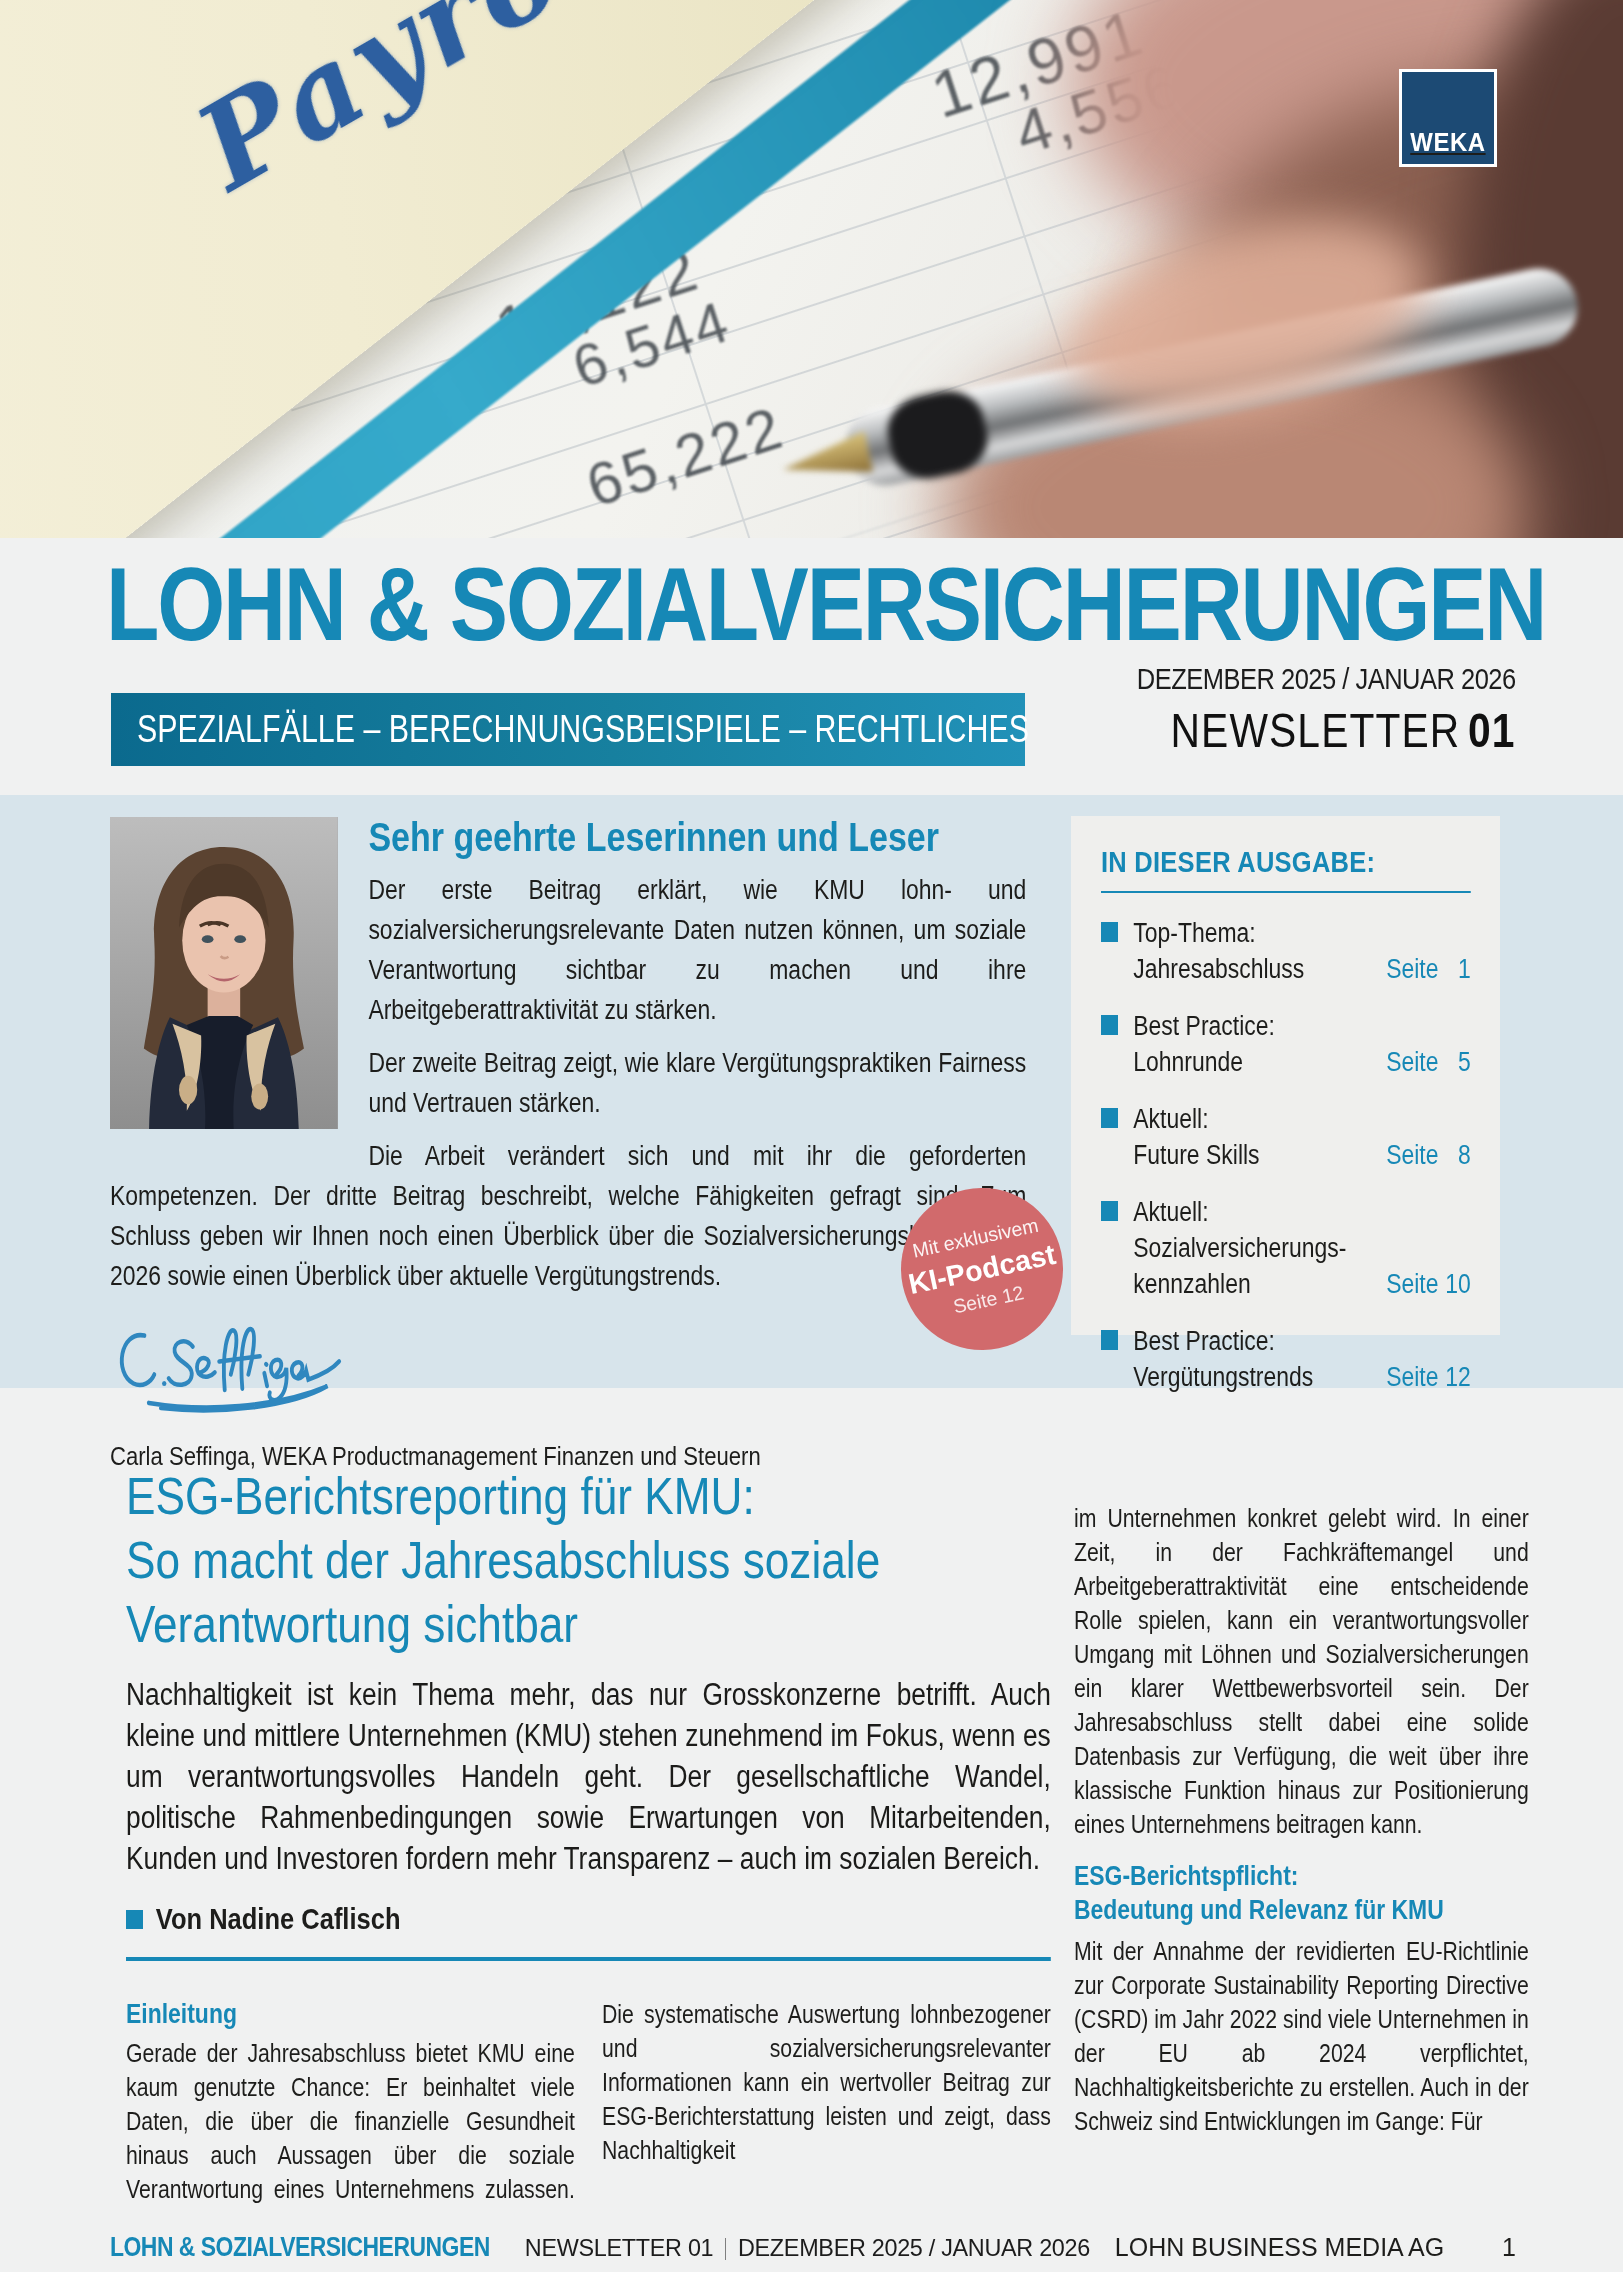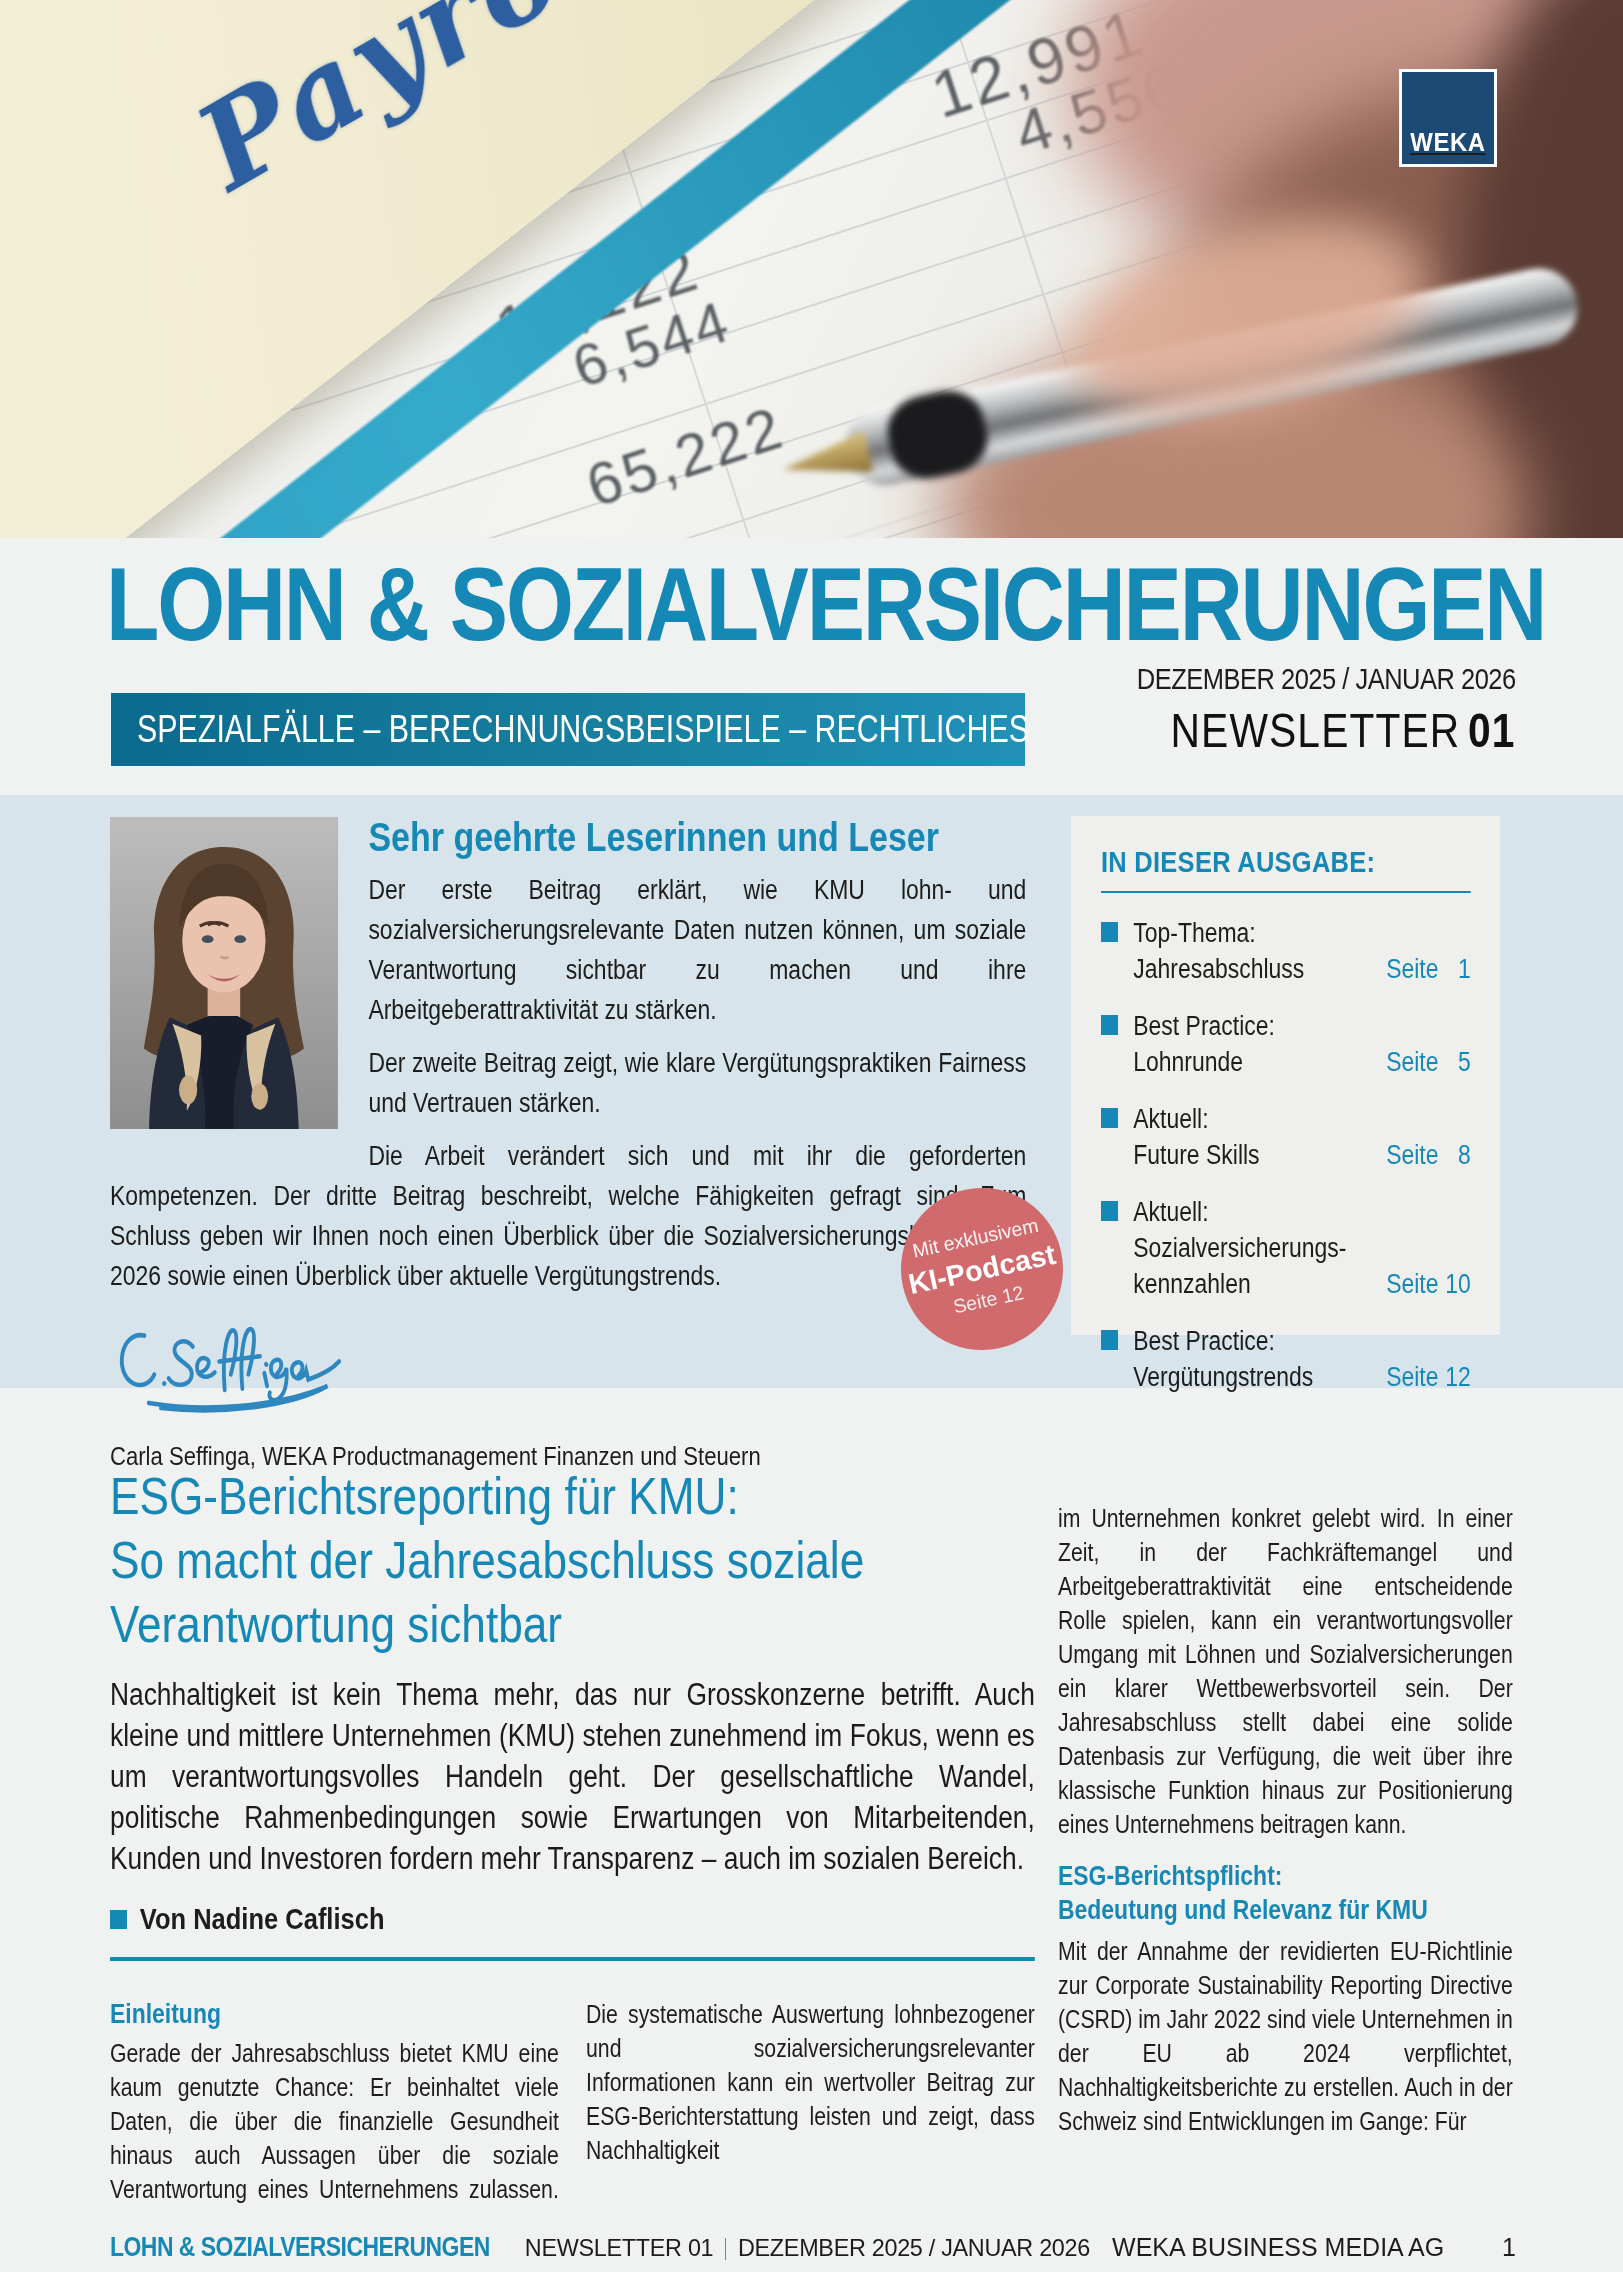--- a/index.html
+++ b/index.html
@@ -108,21 +108,21 @@
   .toc-rule{border:none;border-top:2.6px solid var(--accent);margin:11.7px 0 22px 0;}
   .toc-item{display:grid;grid-template-columns:38px 1fr 104px;margin-bottom:21px;
     font-size:27px;line-height:36px;}
   .toc-bullet{width:19.5px;height:19.5px;background:var(--accent);margin-top:7.8px;}
   .toc-lines span{display:block;}
   .toc-lines span:empty{display:none;}
   .toc-page{align-self:end;color:var(--accent);display:flex;justify-content:flex-end;}
   .toc-page .pnum{display:inline-block;width:38px;text-align:right;}
 
   
-  .article{position:absolute;left:110px;top:1464px;width:1406px;}
+  .article{position:absolute;left:126px;top:1464px;width:1406px;}
   .art-left{width:1088px;}
   .art-title{margin:0;font-size:52px;line-height:64px;font-weight:400;color:var(--accent);}
   .art-title span{display:block;}
   .lead{margin:18px 0 0 0;font-size:31px;line-height:41px;text-align:justify;color:#1b1b19;}
   .byline{margin-top:23.4px;display:flex;align-items:center;gap:15.6px;}
   .byline .sq{width:19.5px;height:19.5px;background:var(--accent);}
   .byline .by-text{font-size:30px;font-weight:700;}
   .rule{margin-top:21px;height:3.2px;background:var(--accent);width:100%;}
   .cols{margin-top:36px;columns:2;column-gap:32px;height:227px;column-fill:auto;
     font-size:25px;line-height:34px;text-align:justify;}
@@ -342,17 +342,17 @@
 </section>
 
 <footer class="footer">
   <div class="f-brand">LOHN &amp; SOZIALVERSICHERUNGEN</div>
   <div class="f-meta">
     <span>NEWSLETTER 01</span>
     <span class="f-divider"></span>
     <span>DEZEMBER 2025 / JANUAR 2026</span>
   </div>
   <div class="f-right">
-    <span>WEKA BUSINESS MEDIA AG</span>
+    <span>LOHN BUSINESS MEDIA AG</span>
     <span class="f-page">1</span>
   </div>
 </footer>
 
 
 </body></html>

